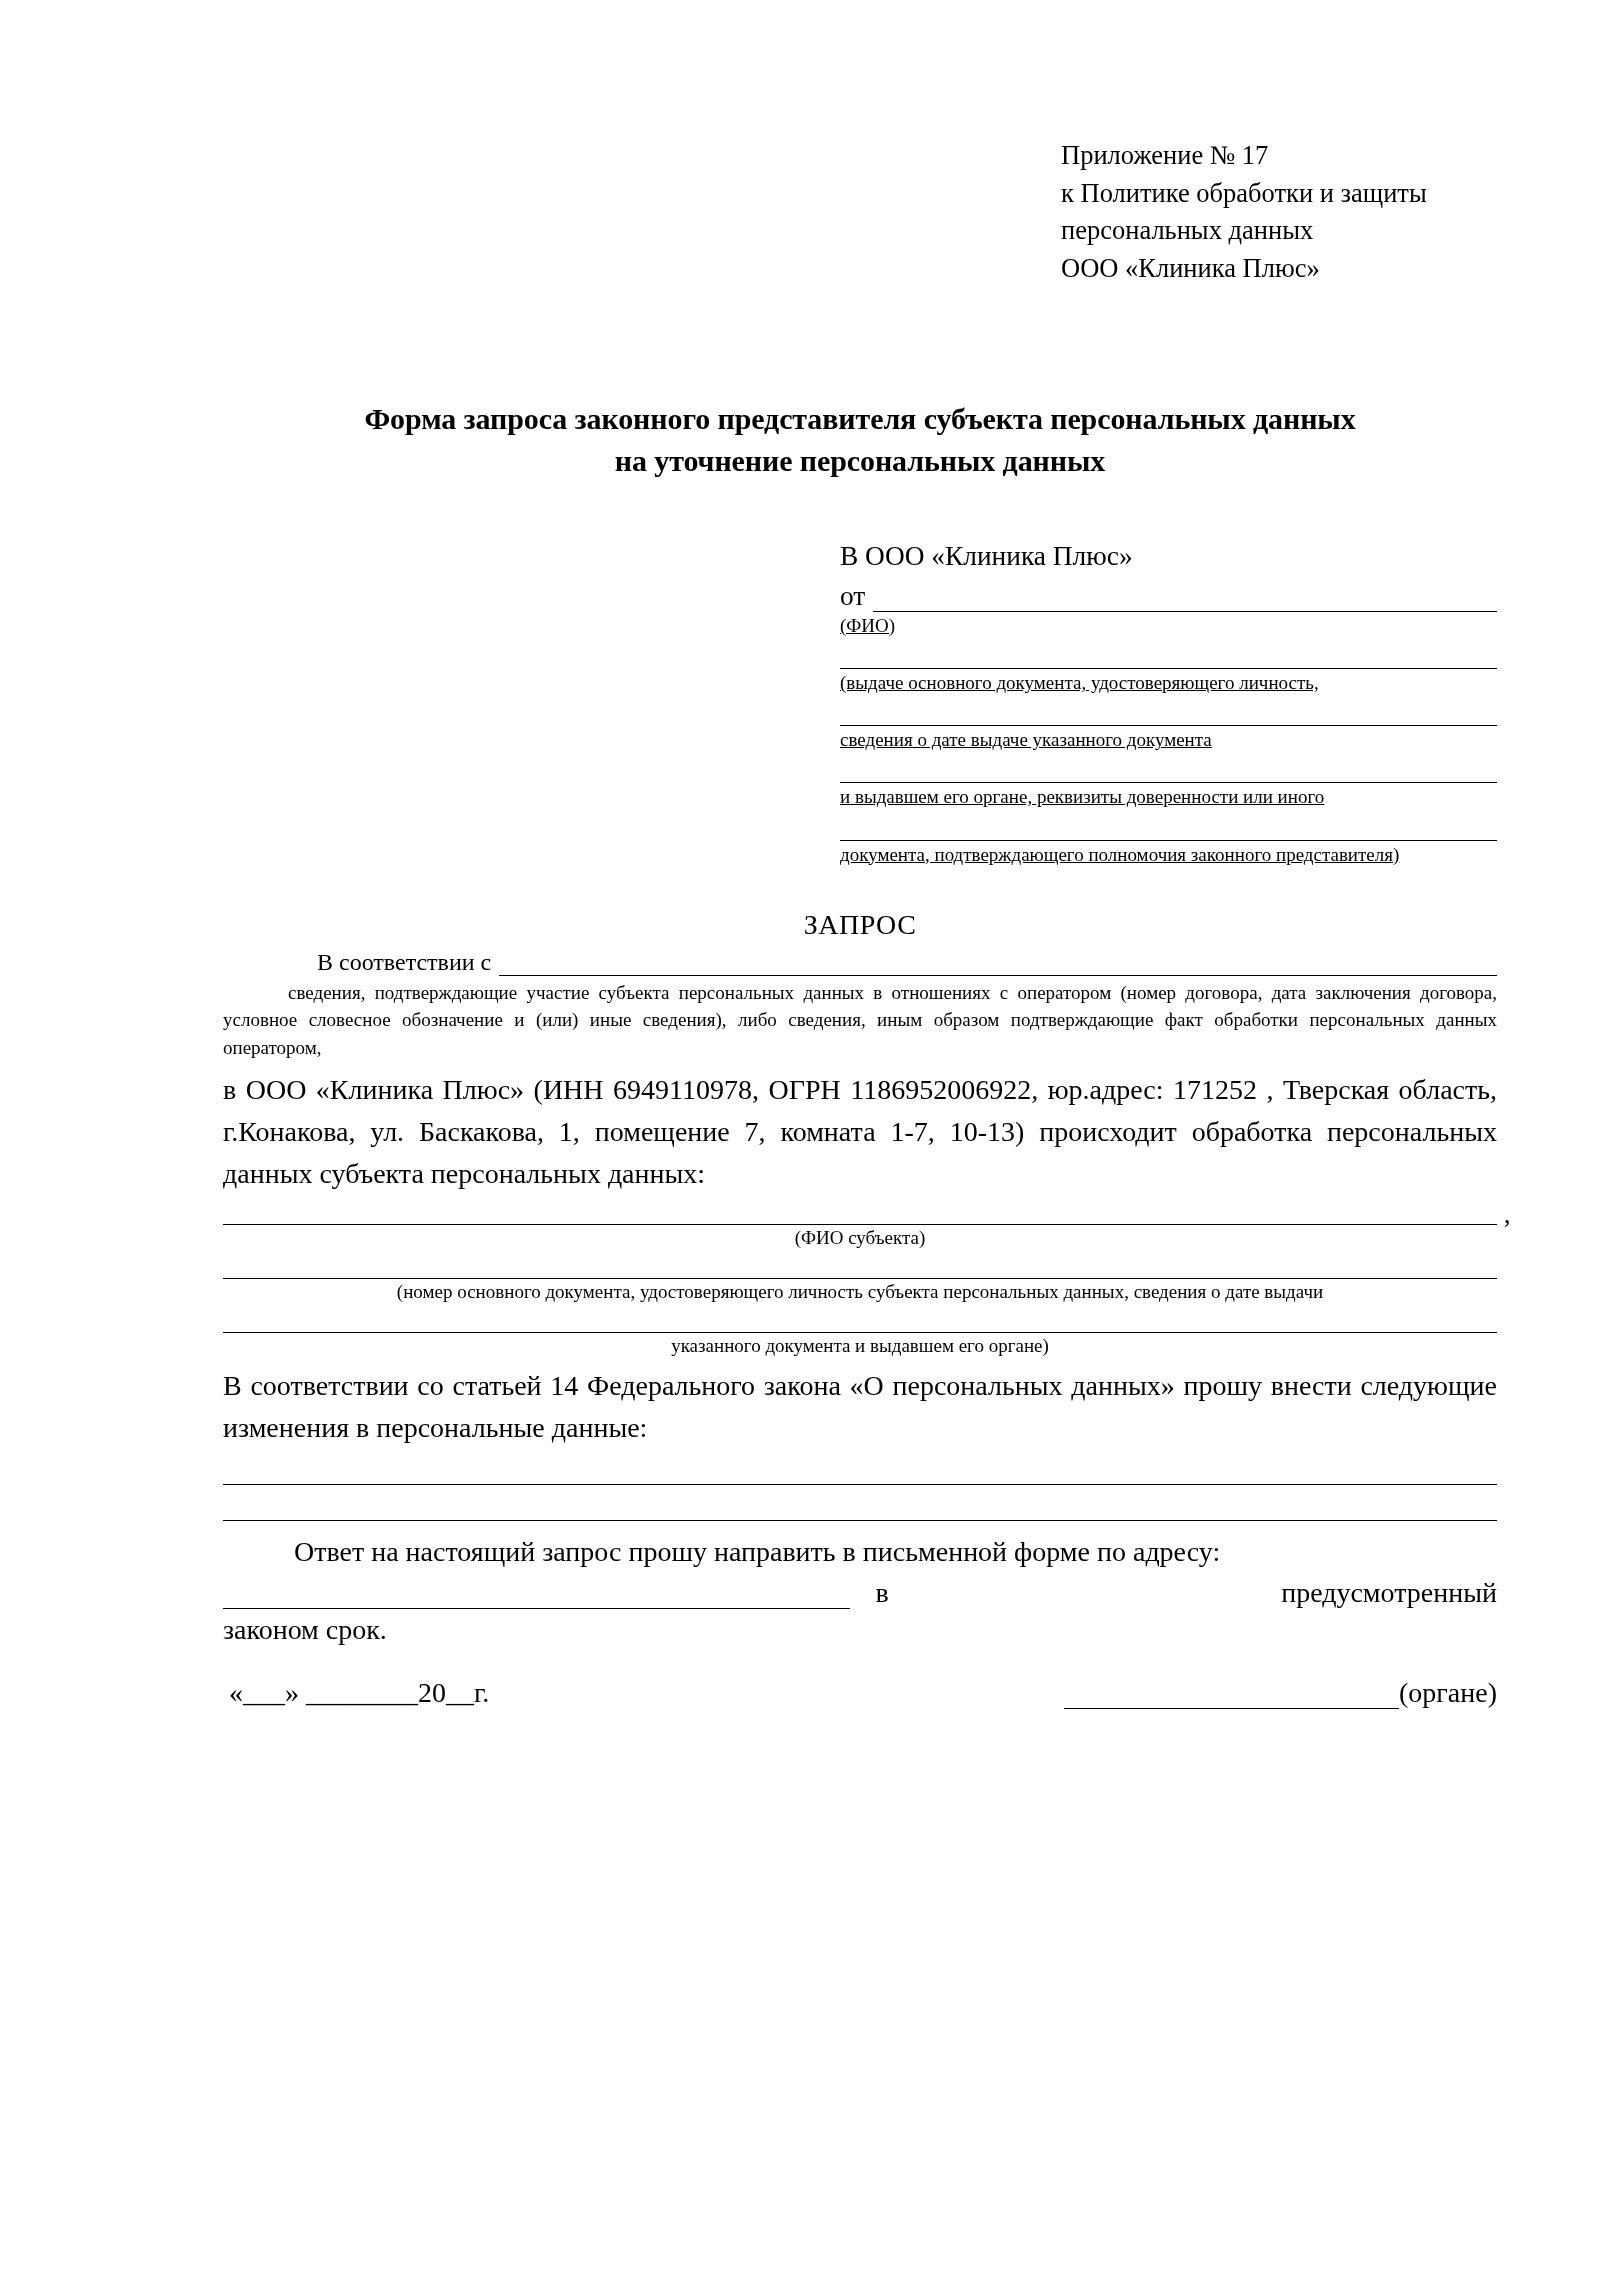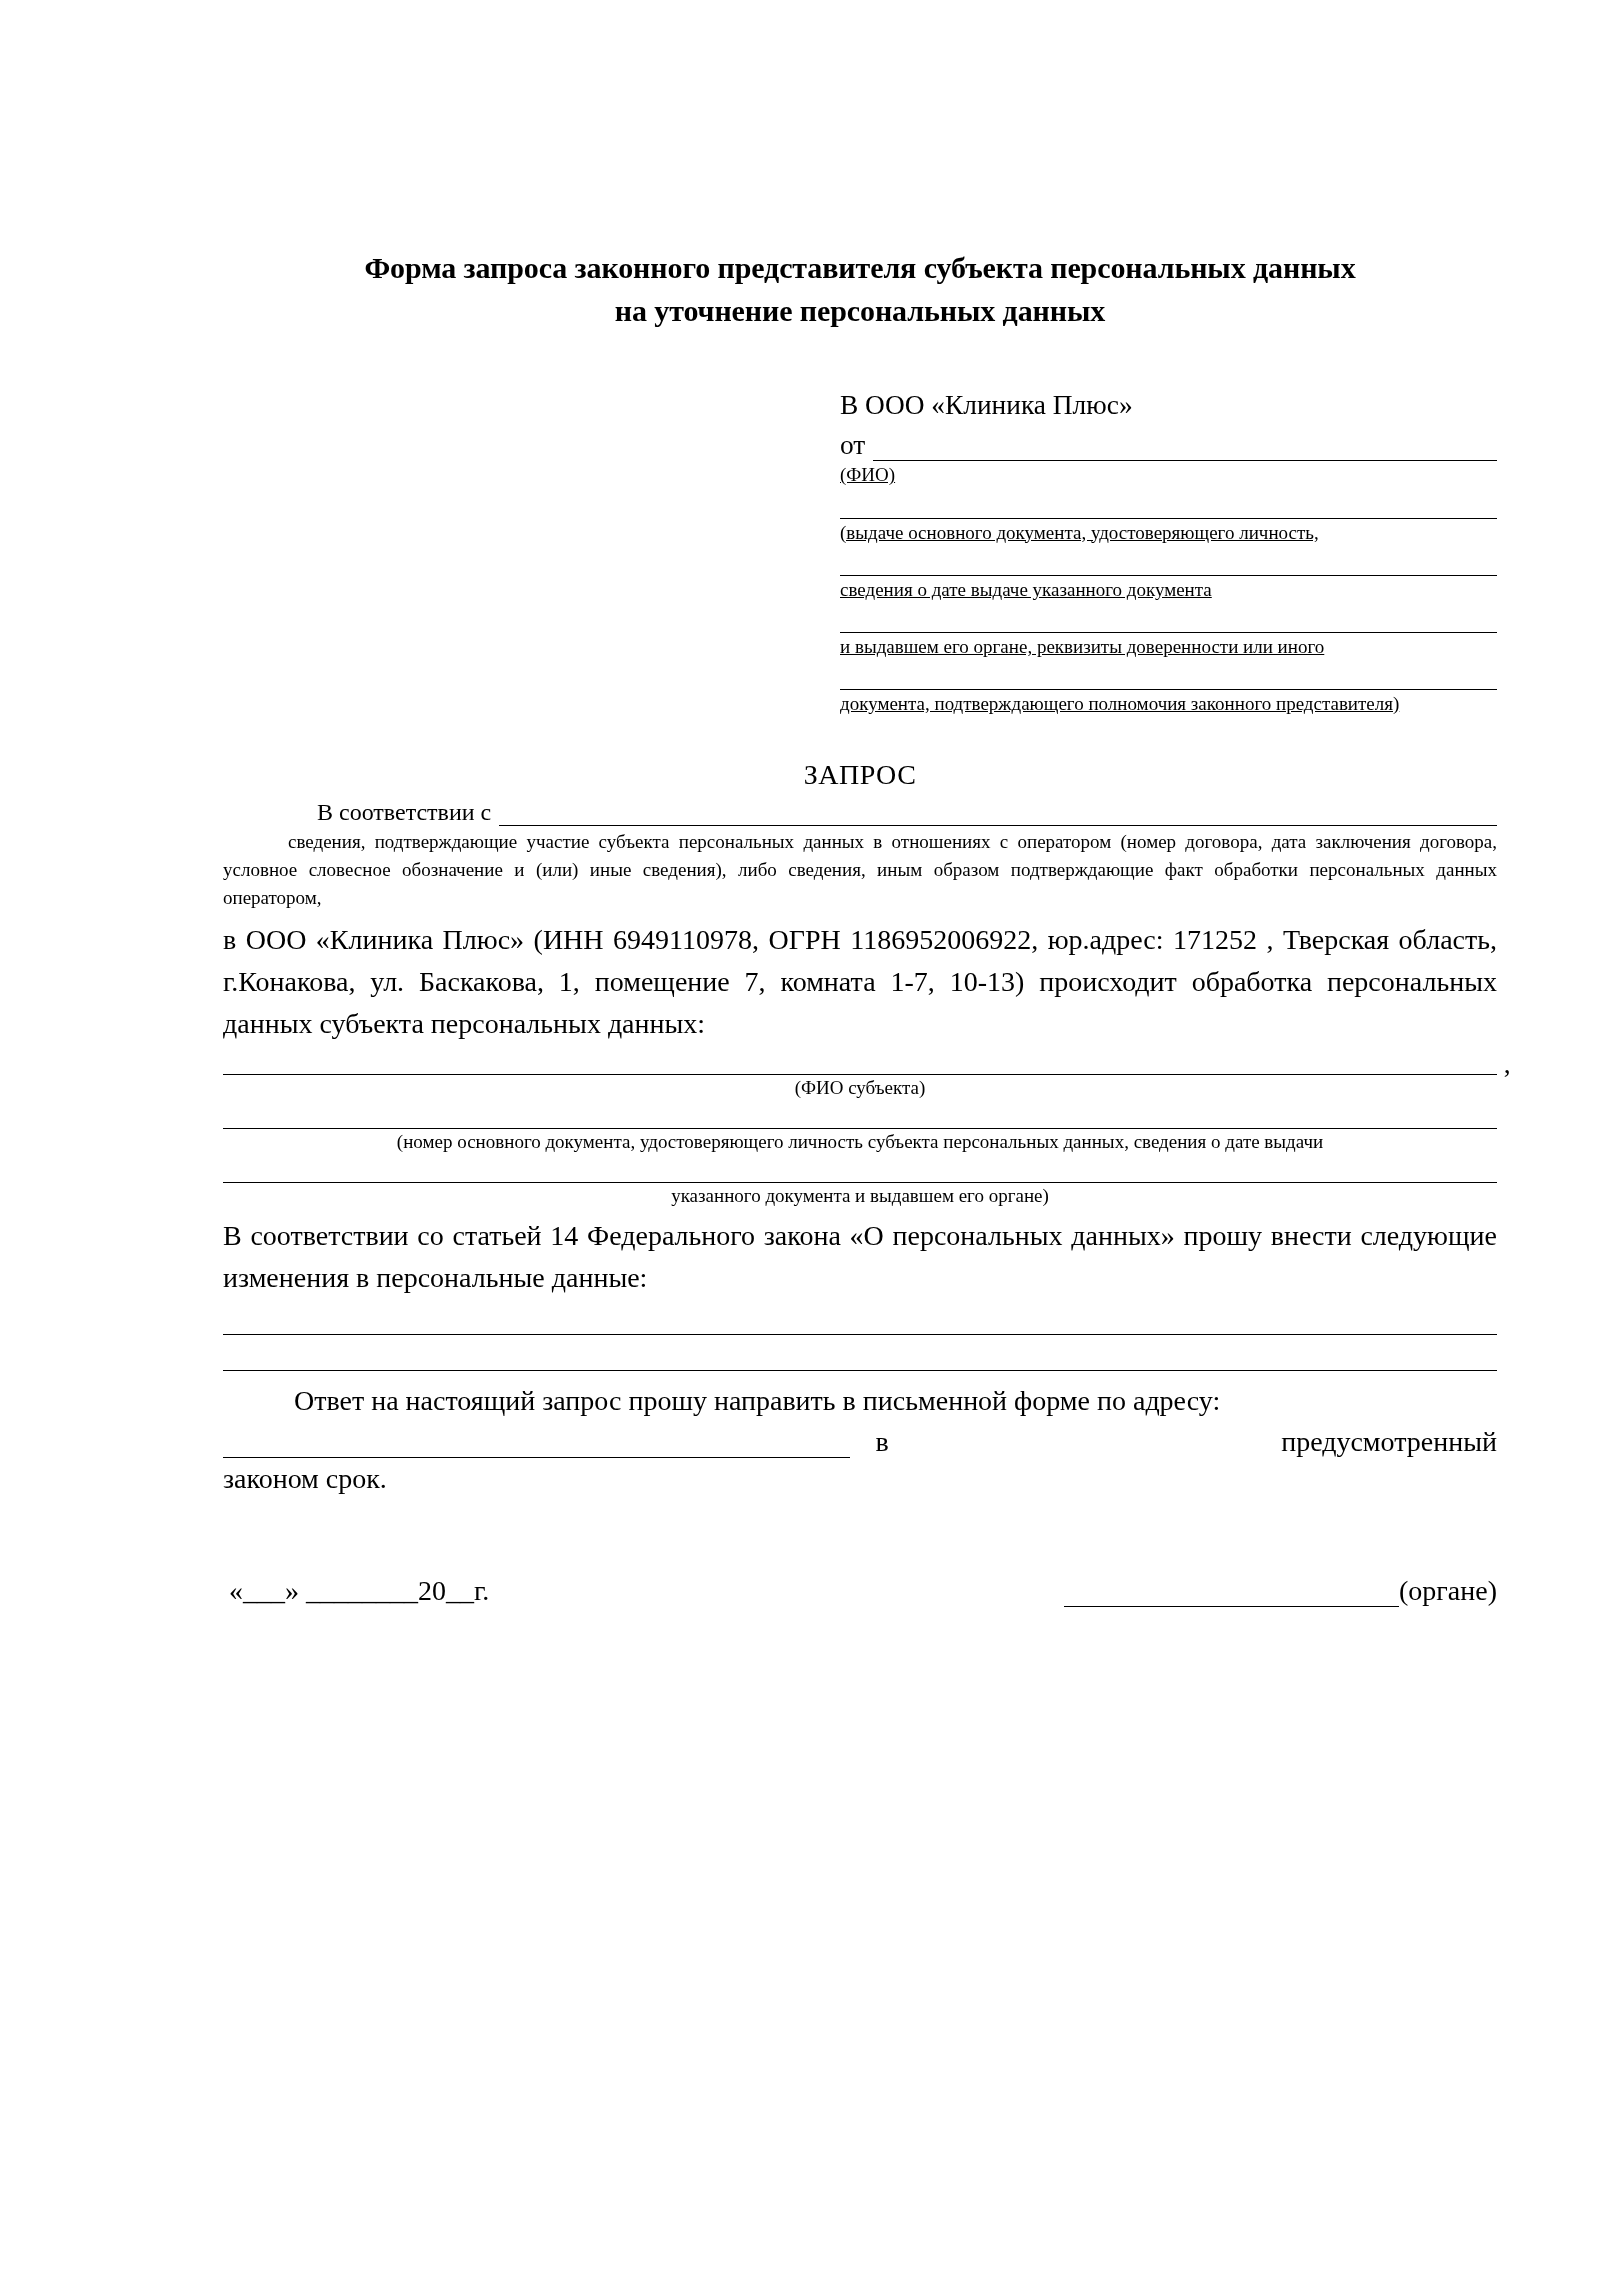--- a/index.html
+++ b/index.html
@@ -147,21 +147,21 @@
     height: 25.5px;
   }
   .answer-tail {
     flex: 1 1 auto;
     display: flex;
     justify-content: space-between;
     padding-left: 25.5px;
   }
 
   .date-sign {
-    margin-top: 75px;
+    margin-top: 26px;
     display: flex;
     align-items: flex-start;
     font-size: 28px;
   }
   .date-part { padding-left: 5.9px; white-space: nowrap; }
   .sign-part {
     margin-left: auto;
     display: flex;
     align-items: flex-end;
     white-space: nowrap;
@@ -171,20 +171,26 @@
     width: 335px;
     height: 21.6px;
   }
 </style>
 </head>
 <body>
 
 <div class="page">
   <div class="content">
 
+    <div class="header">
+      <div>Приложение № 17</div>
+      <div>к Политике обработки и защиты</div>
+      <div>персональных данных</div>
+      <div>ООО «Клиника Плюс»</div>
+    </div>
 
     <div class="title">
       <div>Форма запроса законного представителя субъекта персональных данных</div>
       <div>на уточнение персональных данных</div>
     </div>
 
     <div class="addressee">В ООО «Клиника Плюс»</div>
 
     <div class="sig-block">
       <div class="from-row">

